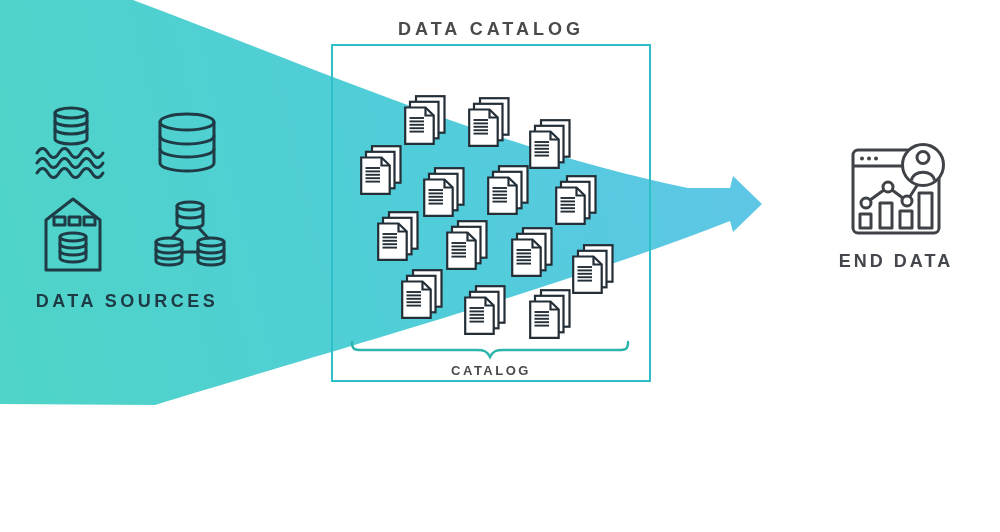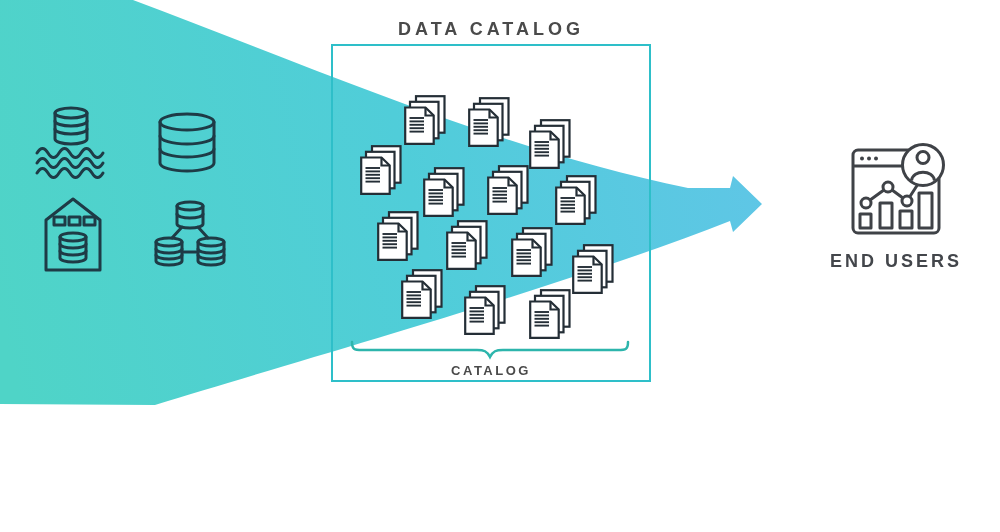--- a/index.html
+++ b/index.html
@@ -136,15 +136,16 @@
       </g>
       <g>
         <circle cx="923" cy="165" r="20.5" fill="#fff"></circle>
         <circle cx="923" cy="157.5" r="6"></circle>
         <path d="M911.5,180.5 C913,169.5 933,169.5 934.5,180.5"></path>
       </g>
     </g>
   </svg>
 
   <div class="label label-catalog">DATA CATALOG</div>
-  <div class="label label-users">END USERS</div>
+  <div class="label label-sources">DATA SOURCES</div>
+  <div class="label label-users">END DATA</div>
   <div class="label label-metadata">CATALOG</div>
 </div>
 
 </body></html>

